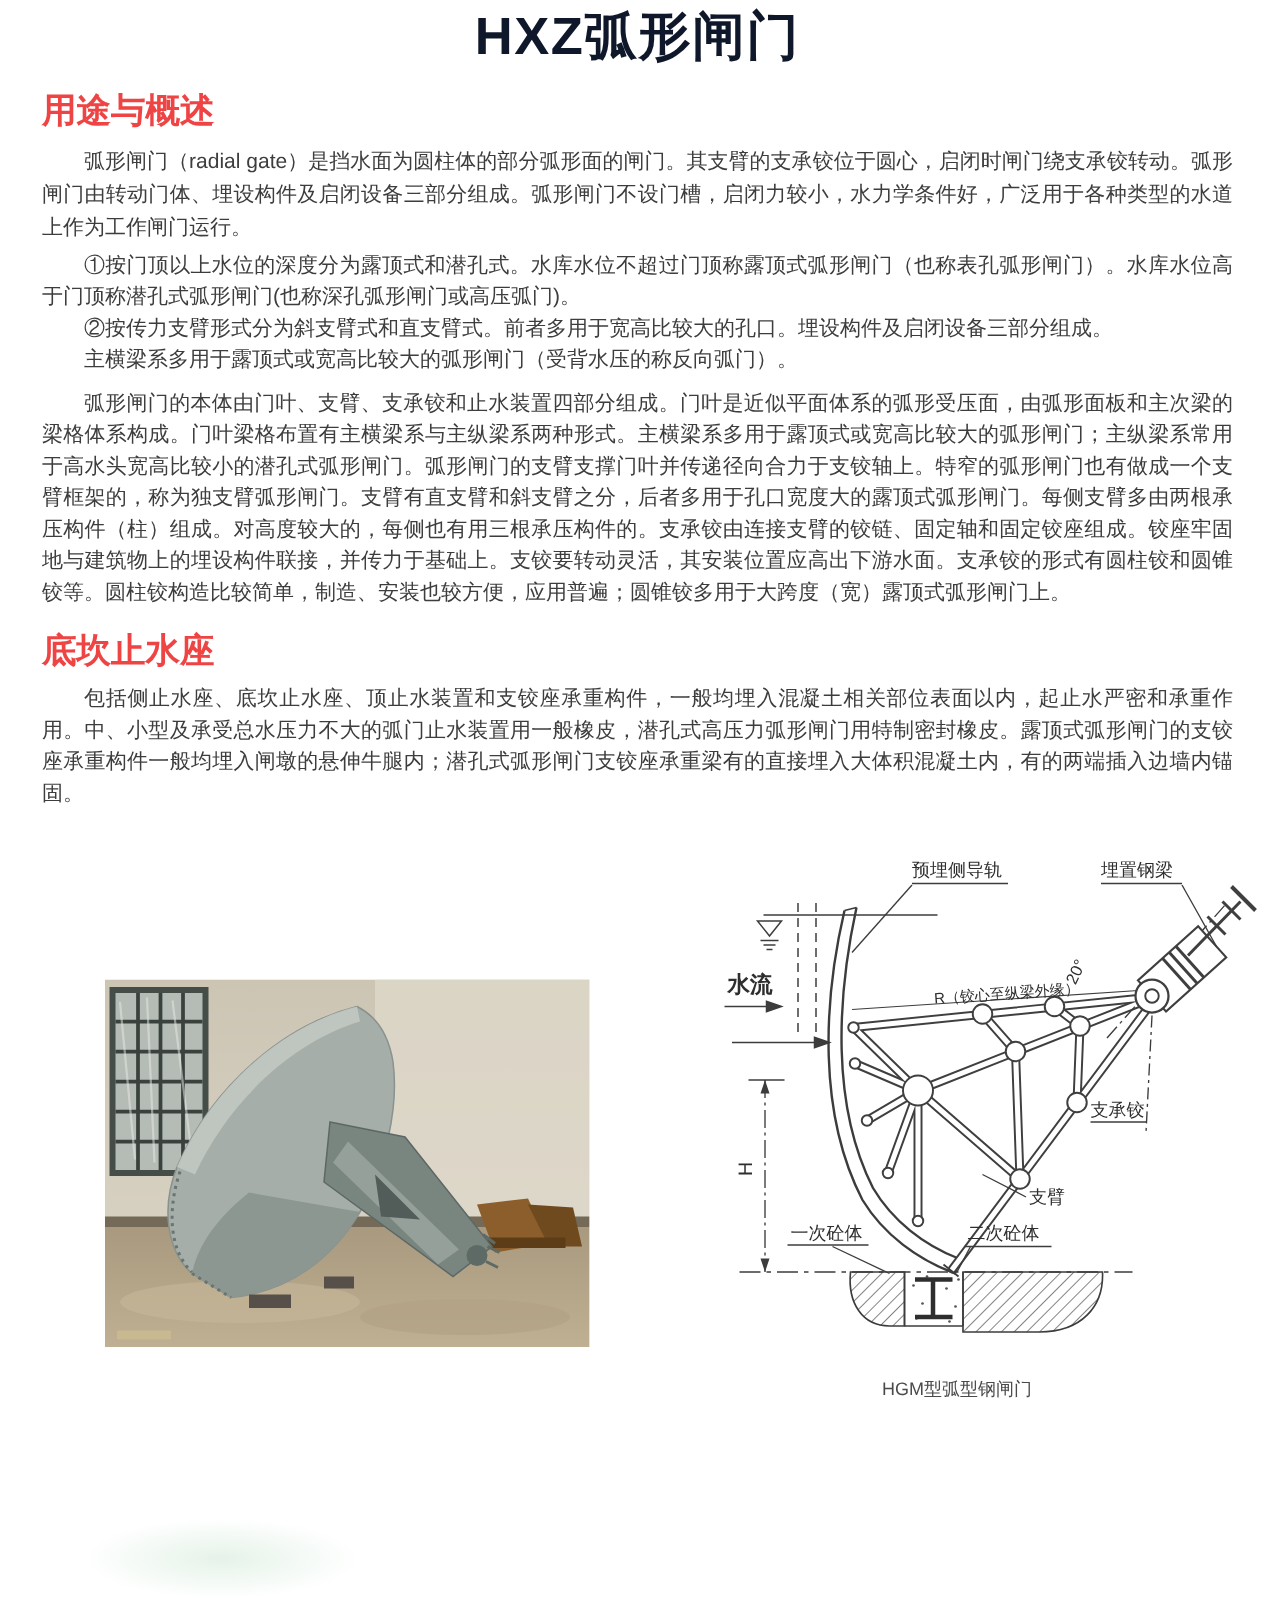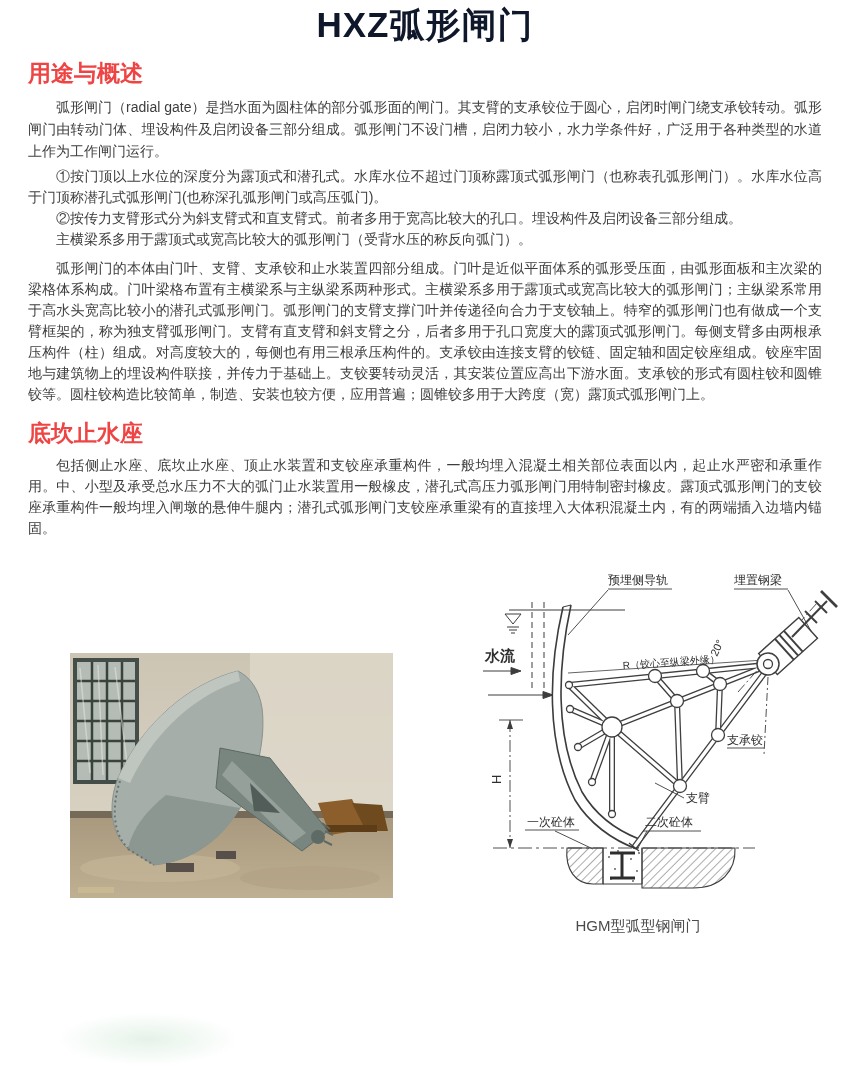--- a/index.html
+++ b/index.html
@@ -12,21 +12,21 @@
       margin:0;}
   .mt1{margin-top:13px;} .mt2{margin-top:15px;} .mt3{margin-top:12px;} .mt4{margin-top:14px;}
   .body-text{font-size:14px;line-height:21px;margin:0;text-align:justify;
       text-indent:2em;color:#3d3d3d;}
   .first-para{margin-top:9px;line-height:22px;}
   .list-block{margin-top:4px;}
   .para-block{margin-top:8px;}
   .figure-row{display:flex;align-items:center;margin-top:18px;padding-left:42px;}
   .photo-wrap{width:323px;height:245px;margin-top:58px;flex:none;}
   .diagram-col{width:412px;margin-left:62px;flex:none;}
-  .diagram-caption{width:412px;text-align:center;font-size:15px;color:#4a4a4a;
+  .diagram-caption{width:412px;text-align:center;font-size:12px;color:#4a4a4a;
       margin-top:8px;transform:translateX(-23px);}
   svg text{font-family:"Liberation Sans",sans-serif;fill:#2e2e2e;}
   .watermark{position:absolute;left:55px;top:1012px;width:185px;height:54px;
       background:radial-gradient(ellipse at center,rgba(208,232,214,0.55) 0%,rgba(255,255,255,0) 70%);
       pointer-events:none;}
 </style>
 </head>
 <body>
 
 <div class="content">

